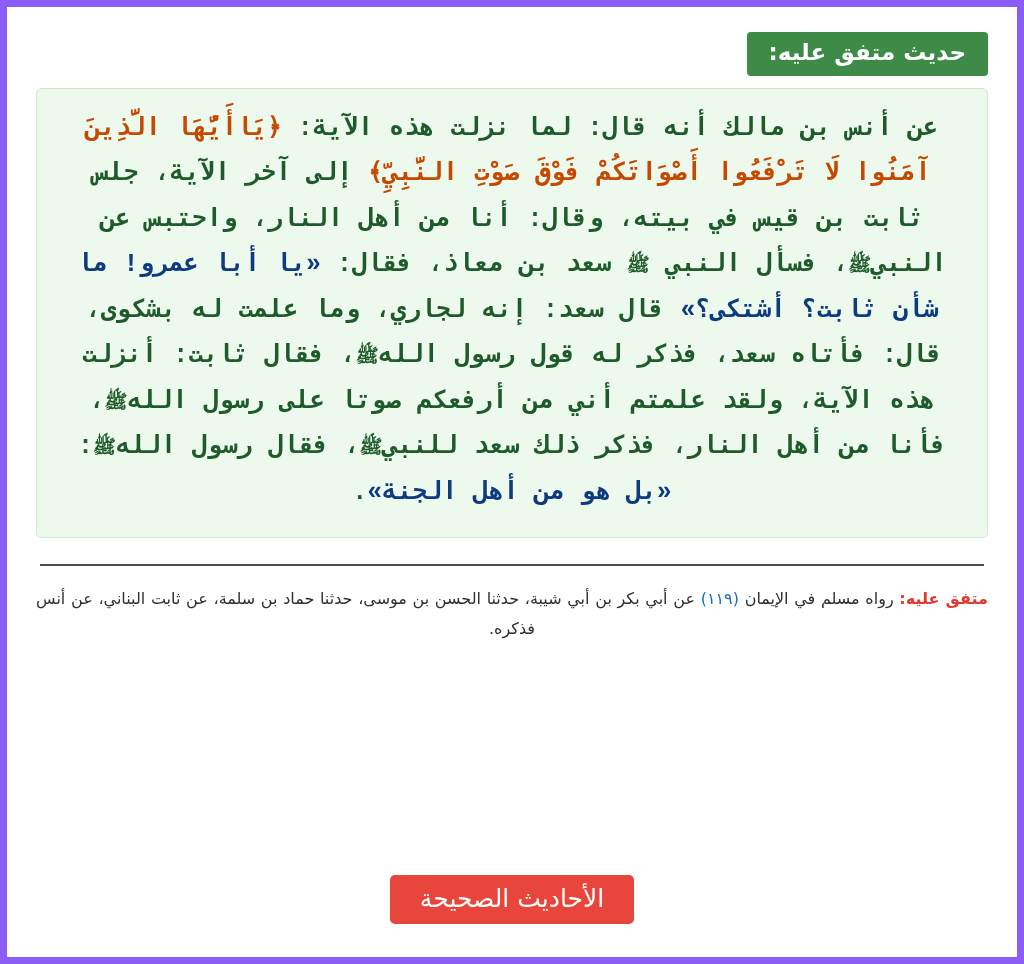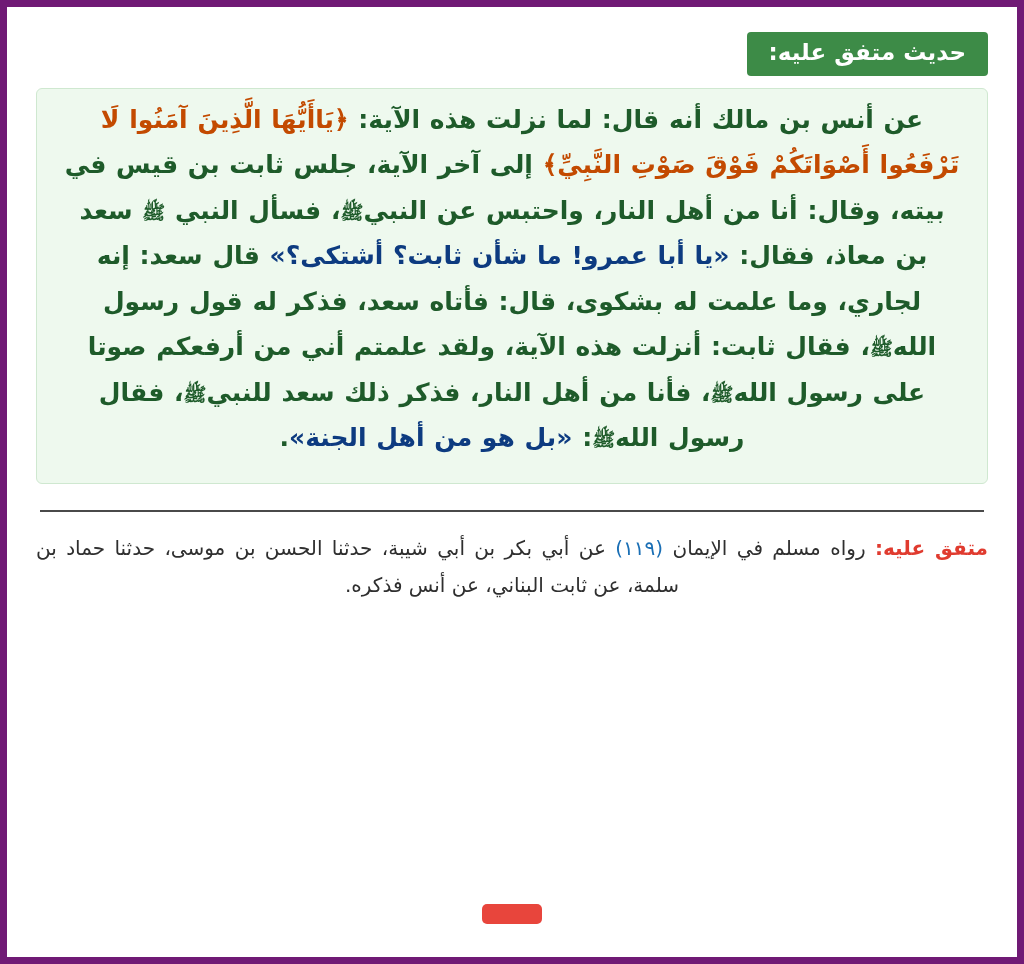--- a/index.html
+++ b/index.html
@@ -11,21 +11,21 @@
     height: 964px;
     background: #ffffff;
     font-family: "DejaVu Sans", "Liberation Sans", sans-serif;
     box-sizing: border-box;
     position: relative;
     overflow: hidden;
   }
   .page-frame {
     position: absolute;
     inset: 0;
-    border: 7px solid #701a75;
+    border: 7px solid #8b5cf6;
     box-sizing: border-box;
     background: #ffffff;
   }
   .inner {
     position: absolute;
     top: 7px;
     right: 7px;
     left: 7px;
     bottom: 7px;
     padding: 18px 22px 0 22px;
@@ -49,22 +49,23 @@
     border-radius: 4px;
     line-height: 1.2;
     white-space: nowrap;
   }
 
   
   .hadith-box {
     background: #eef9ee;
     border: 1px solid #cfe8d0;
     border-radius: 6px;
-    padding: 8px 26px 22px 26px;
+    padding: 17px 26px 22px 26px;
     box-sizing: border-box;
+    font-family: Liberation Mono, monospace;
   }
   .hadith-text {
     font-size: 25px;
     font-weight: bold;
     line-height: 1.82;
     color: #1e5b2a;
     text-align: center;
     word-spacing: 1px;
   }
   .hadith-text .ayah {
@@ -80,21 +81,21 @@
 
   
   .divider {
     border: none;
     border-top: 2px solid #4a4a4a;
     margin: 26px 4px 18px 4px;
   }
 
   
   .takhrij {
-    font-size: 20px;
+    font-size: 16px;
     line-height: 1.85;
     color: #2f2f2f;
     text-align: justify;
     text-align-last: center;
   }
   .takhrij .label {
     color: #e03b2f;
     font-weight: bold;
   }
   .takhrij .num {
@@ -153,17 +154,18 @@
 
     <div class="takhrij">
       <span class="label">متفق عليه:</span>
       <span>رواه مسلم في الإيمان</span>
       <span class="num">(١١٩)</span>
       <span>عن أبي بكر بن أبي شيبة، حدثنا الحسن بن موسى، حدثنا حماد بن سلمة، عن ثابت البناني، عن أنس فذكره.</span>
     </div>
 
     <div class="footer-row">
       <div class="footer-badge">
+        <span>الأحاديث الصحيحة</span>
       </div>
     </div>
 
   </div>
 </div>
 
 </body></html>

